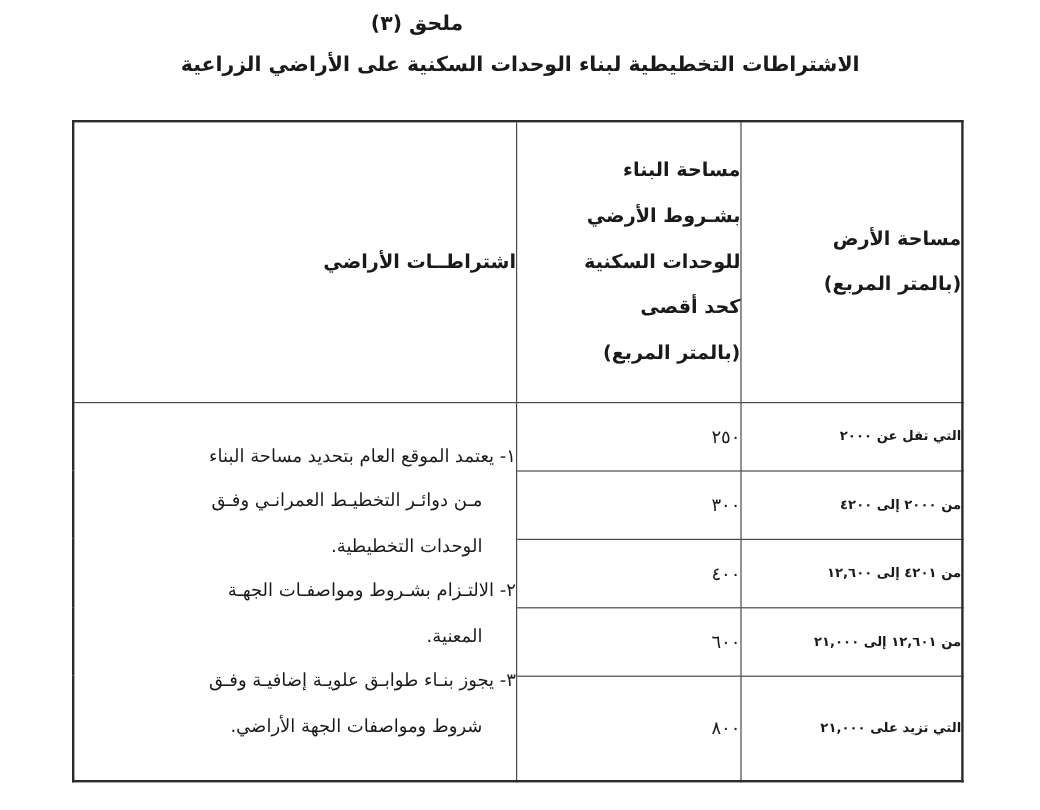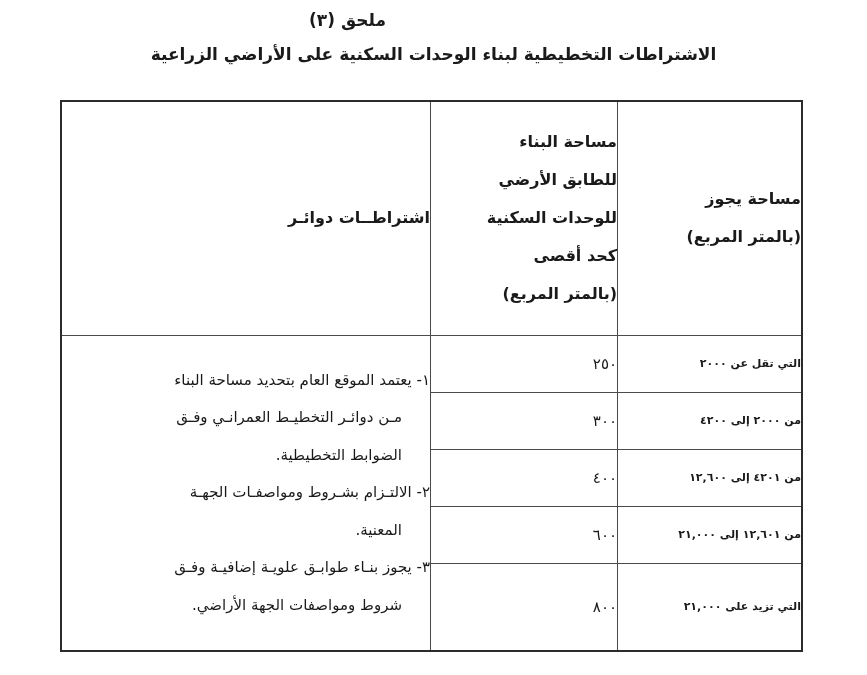--- a/index.html
+++ b/index.html
@@ -43,39 +43,39 @@
 </head>
 <body>
 
 <div class="appendix-title">ملحق (٣)</div>
 <div class="doc-title">الاشتراطات التخطيطية لبناء الوحدات السكنية على الأراضي الزراعية</div>
 
 <table class="regs">
   <tbody>
       <tr class="header-row">
     <th class="col-land">
-      <span class="line">مساحة يجوز</span>
+      <span class="line">مساحة الأرض</span>
       <span class="line">(بالمتر المربع)</span>
     </th>
     <th class="col-build">
       <span class="line">مساحة البناء</span>
-      <span class="line">للطابق الأرضي</span>
+      <span class="line">بشـروط الأرضي</span>
       <span class="line">للوحدات السكنية</span>
       <span class="line">كحد أقصى</span>
       <span class="line">(بالمتر المربع)</span>
     </th>
-    <th class="col-other">اشتراطــات دوائـر</th>
+    <th class="col-other">اشتراطــات الأراضي</th>
   </tr>
   <tr class="data-row">
     <td class="land">التي تقل عن ٢٠٠٠</td>
     <td class="build">٢٥٠</td>
     <td class="other" rowspan="5">
       <span class="item">١- يعتمد الموقع العام بتحديد مساحة البناء</span>
       <span class="cont">مـن دوائـر التخطيـط العمرانـي وفـق</span>
-      <span class="cont">الضوابط التخطيطية.</span>
+      <span class="cont">الوحدات التخطيطية.</span>
       <span class="item">٢- الالتـزام بشـروط ومواصفـات الجهـة</span>
       <span class="cont">المعنية.</span>
       <span class="item">٣- يجوز بنـاء طوابـق علويـة إضافيـة وفـق</span>
       <span class="cont">شروط ومواصفات الجهة الأراضي.</span>
     </td>
   </tr>
   <tr class="data-row">
     <td class="land">من ٢٠٠٠ إلى ٤٢٠٠</td>
     <td class="build">٣٠٠</td>
   </tr>

